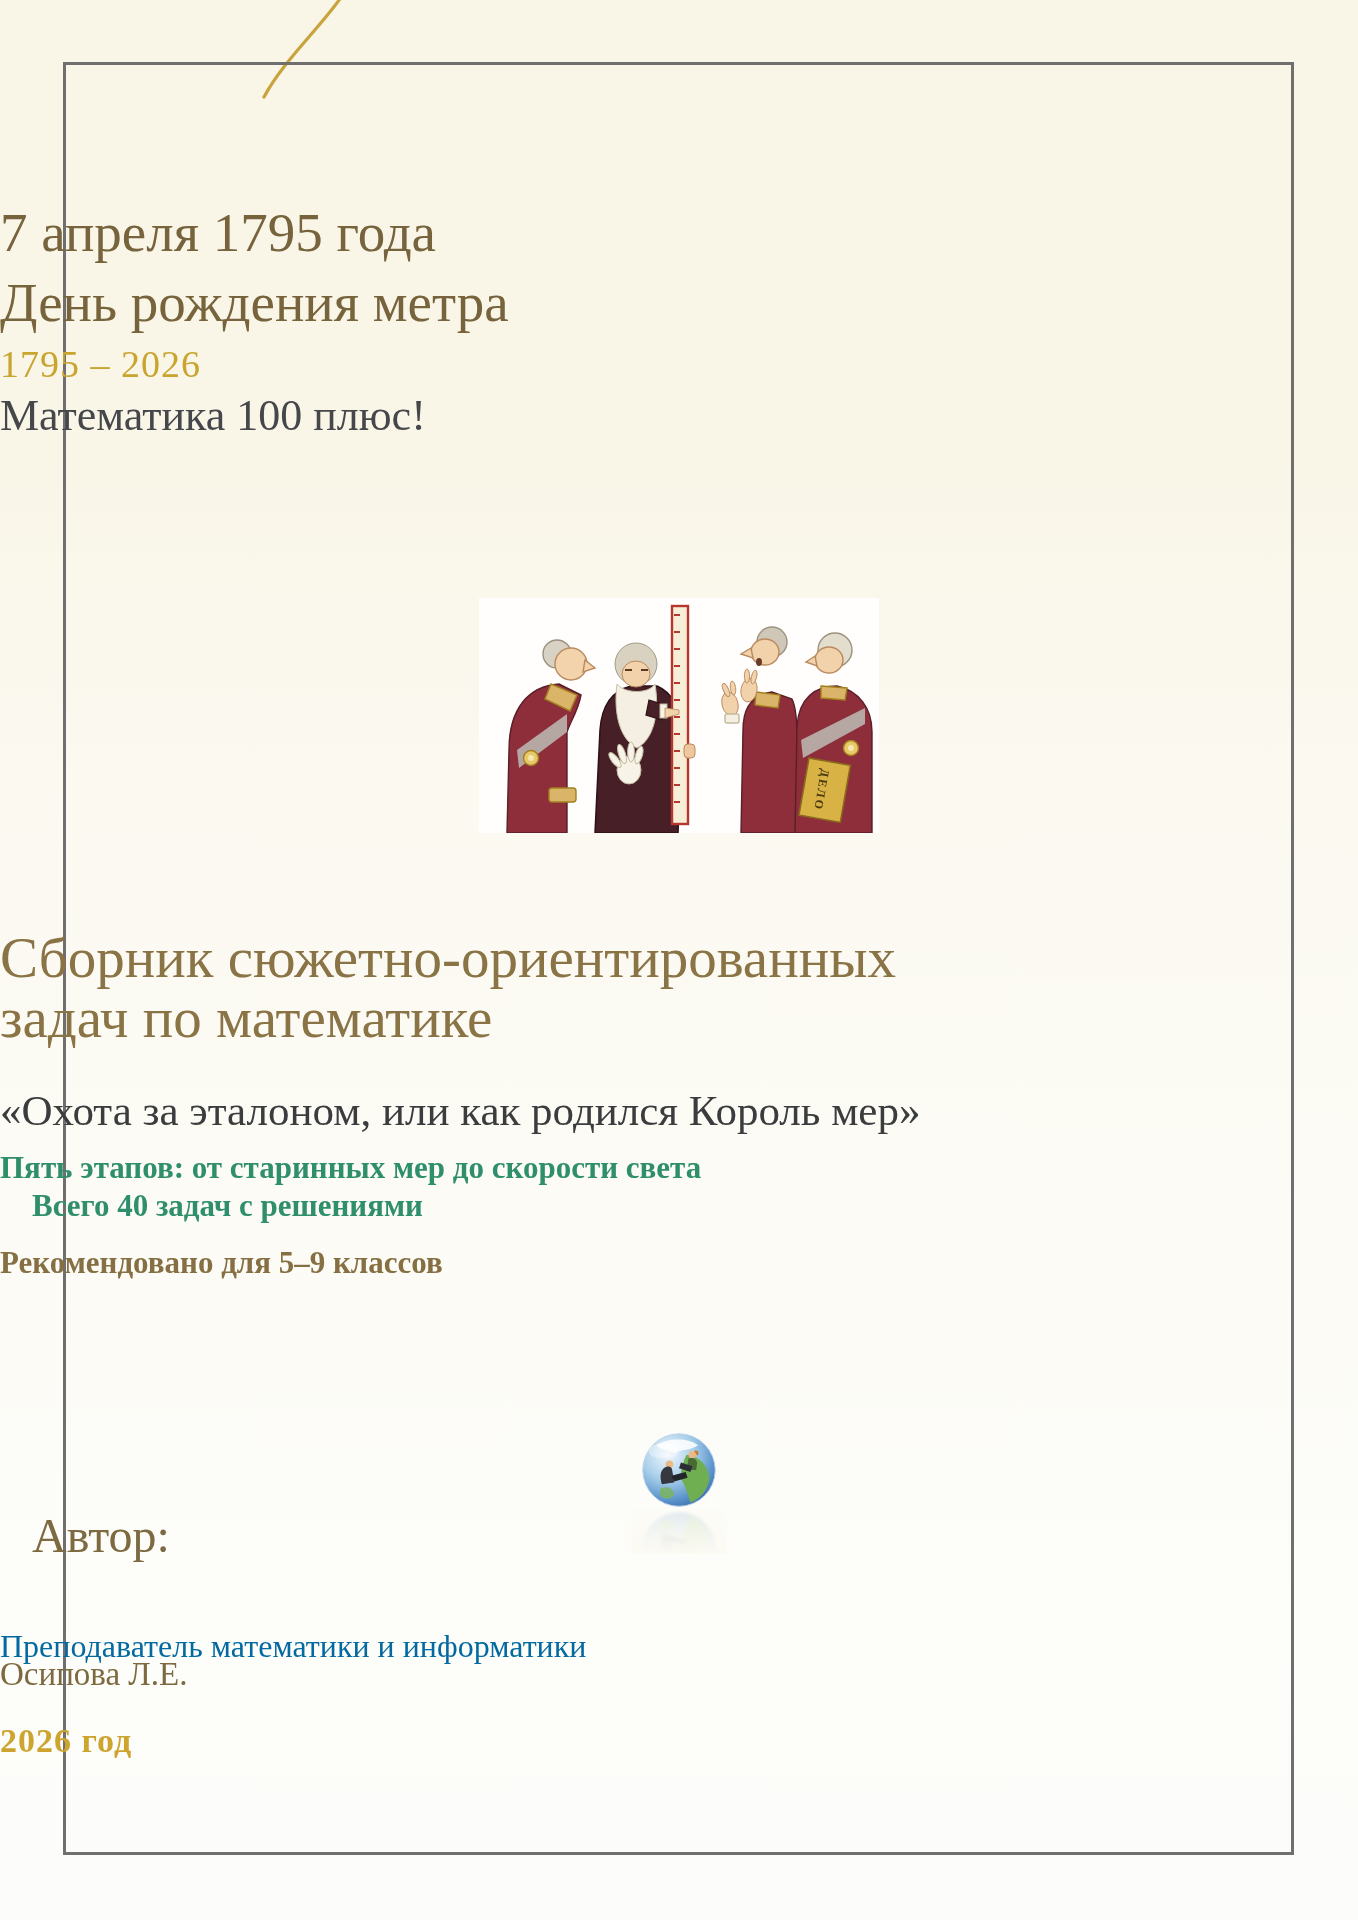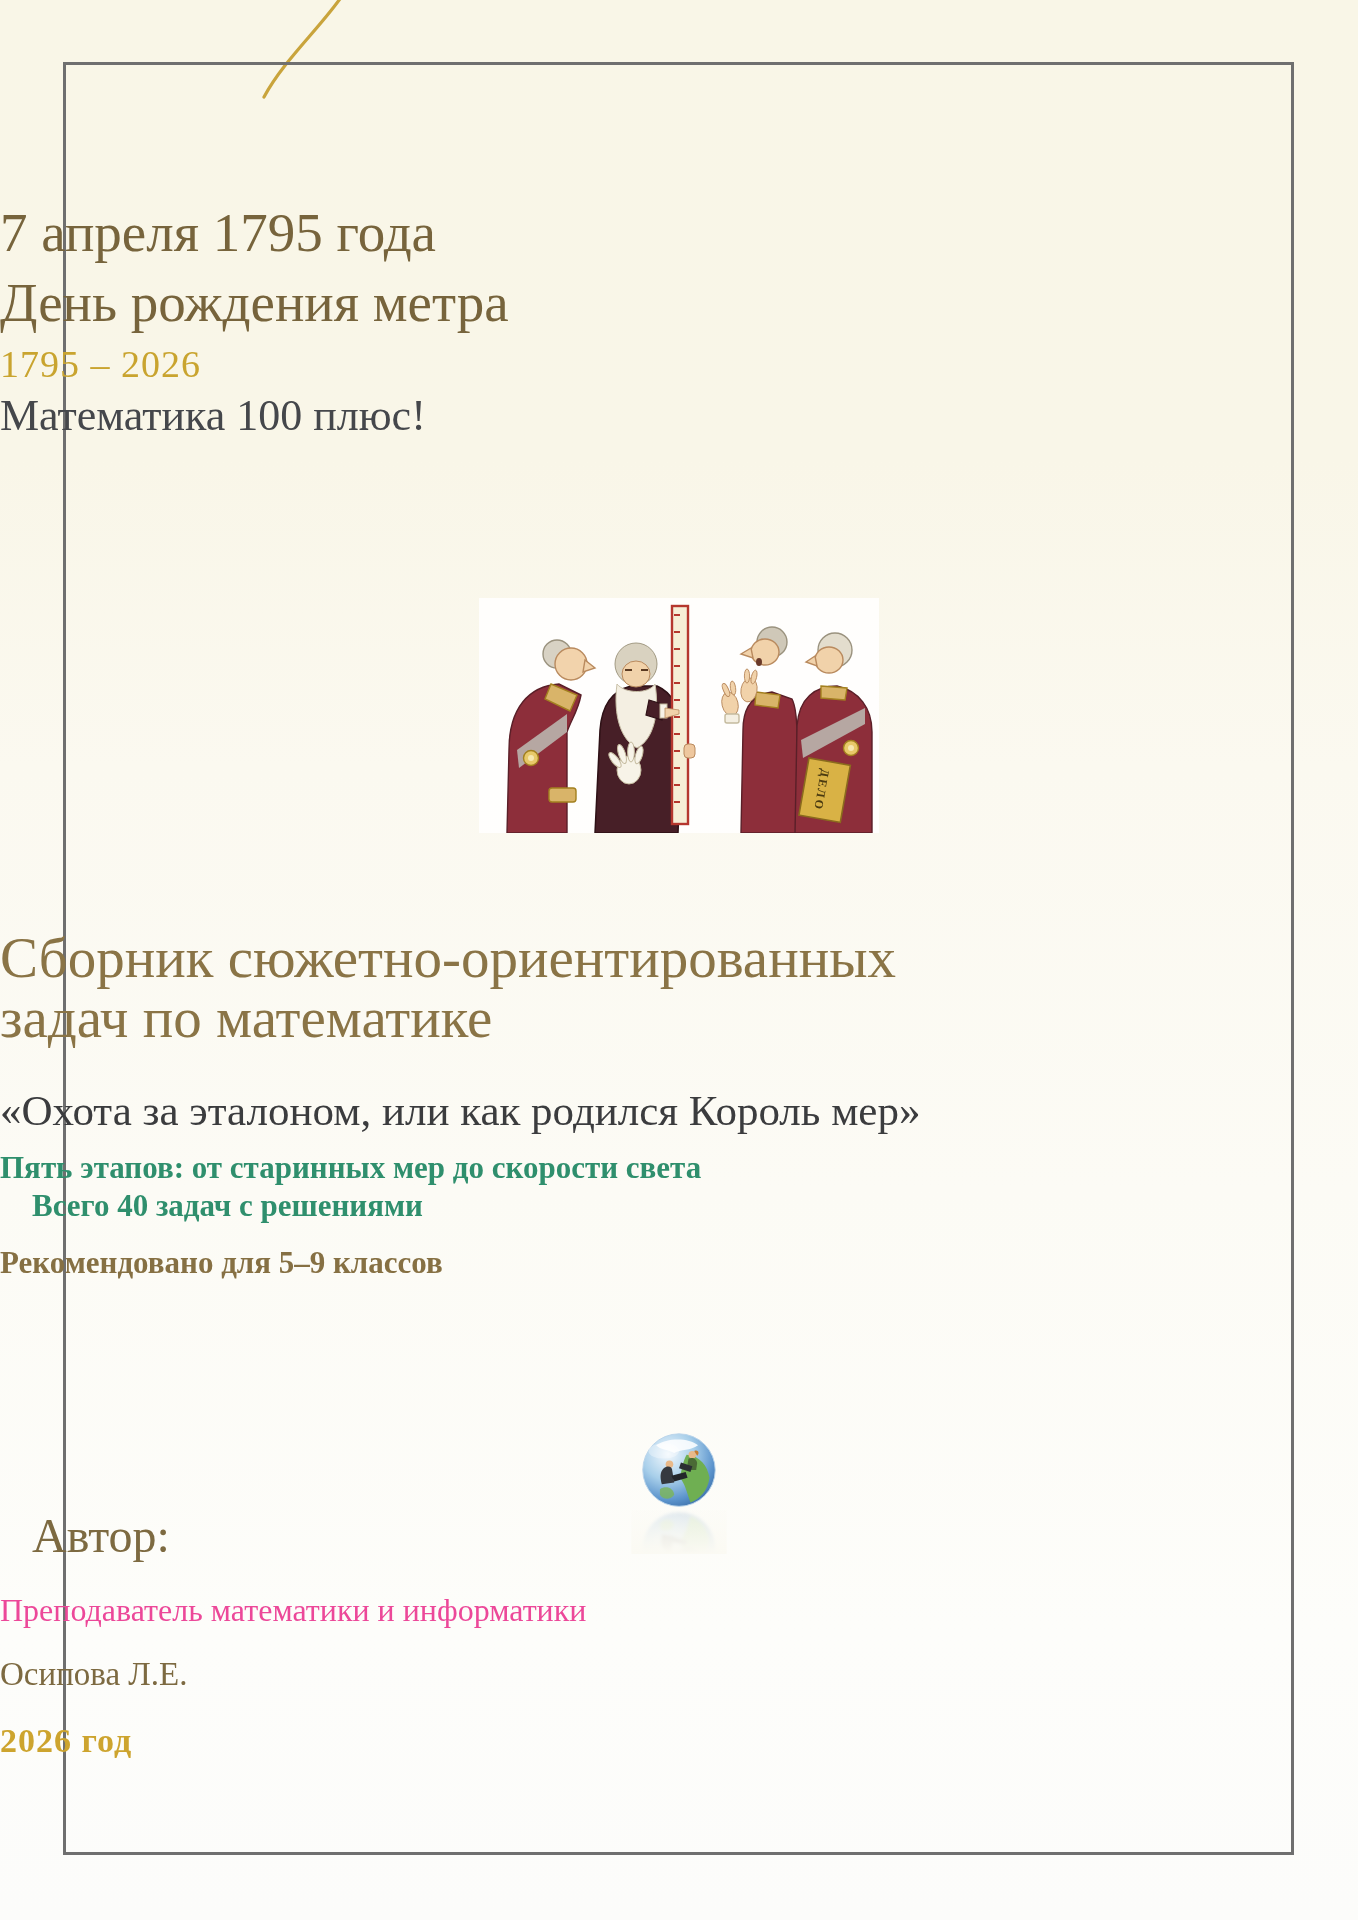--- a/index.html
+++ b/index.html
@@ -18,21 +18,21 @@
   .t-years{color:#c9a42f;font-size:38px;top:342px;letter-spacing:1px;}
   .t-slogan{color:#45474b;font-size:44px;top:390px;}
   .illus{position:absolute;left:479px;top:598px;width:400px;height:235px;}
   .t-book{color:#8a7446;font-size:57px;line-height:1.05;top:928px;}
   .t-sub{color:#3b3c3e;font-size:43px;top:1062px;margin-top:24px;}
   .t-feat1{color:#2f8f6d;font-size:31px;font-weight:bold;top:1150px;}
   .t-feat2{color:#2f8f6d;font-size:31px;font-weight:bold;top:1188px;padding-left:32px;}
   .t-rec{color:#867043;font-size:31px;font-weight:bold;top:1245px;}
   .globe{position:absolute;left:631px;top:1430px;width:96px;height:124px;}
   .t-author{color:#7d6a41;font-size:48px;top:1508px;padding-left:32px;}
-  .t-occ{color:#ec4899;font-size:32px;top:1592px;}
+  .t-occ{color:#0369a1;font-size:32px;top:1628px;}
   .t-name{color:#7d6a41;font-size:33px;top:1656px;}
   .t-year{color:#cda42e;font-size:34px;font-weight:bold;top:1722px;letter-spacing:1px;}
 </style>
 </head>
 <body>
 
 <svg class="arc" viewBox="0 0 130 100">
   <path d="M112,-4 C90,28 54,60 34,97" fill="none" stroke="#c9a43c" stroke-width="3.2" stroke-linecap="round"></path>
 </svg>
 

